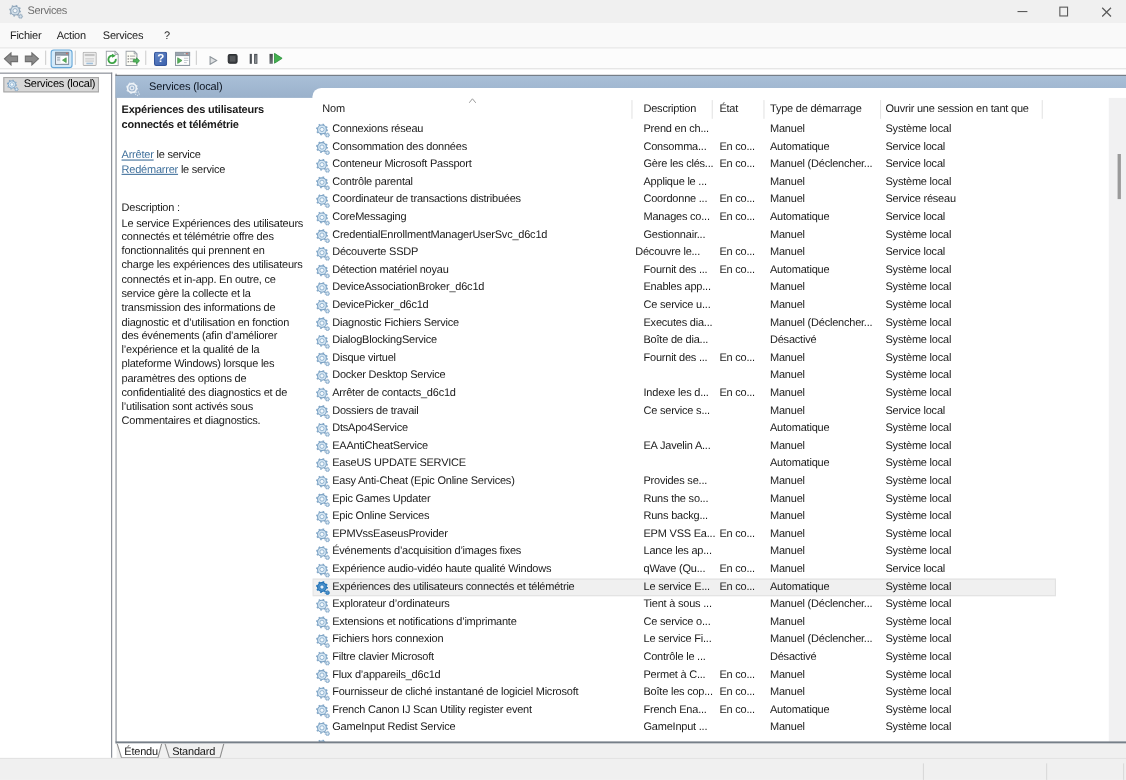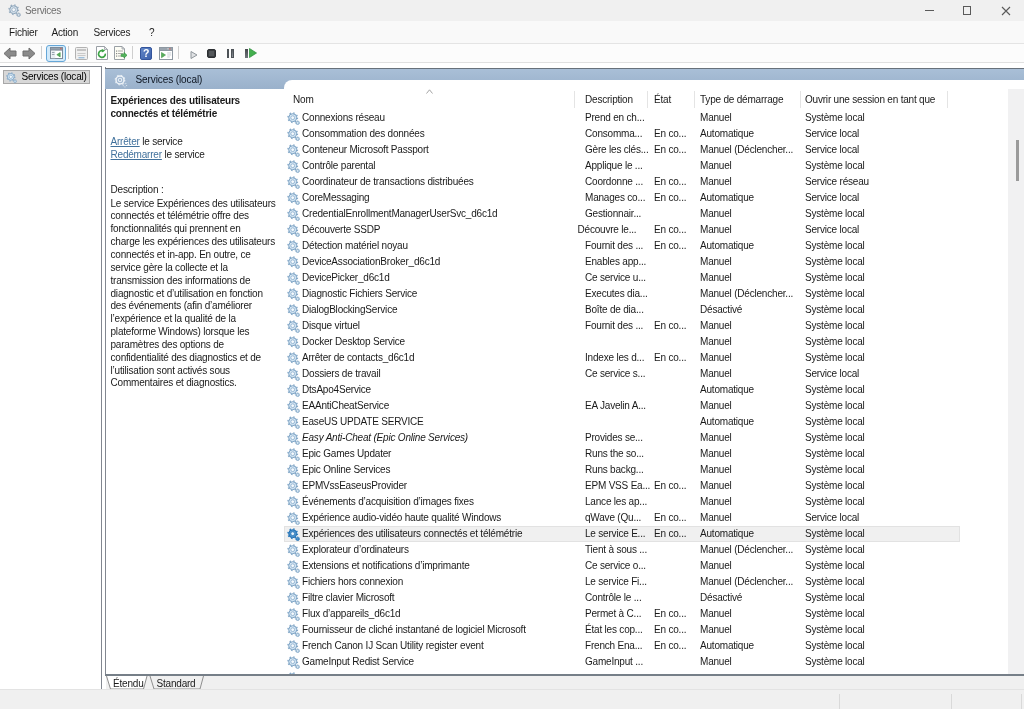--- a/index.html
+++ b/index.html
@@ -383,21 +383,21 @@
     <div class="t" style="left:18.5px;top:336px;">EaseUS UPDATE SERVICE</div>
     <div class="t" style="left:416.5px;top:336px;">Automatique</div>
     <div class="t" style="left:521.5px;top:336px;">Système local</div>
     <svg style="position:absolute;left:3.0px;top:351.5px" width="13" height="13" viewBox="0 0 13 13">
       <circle cx="5.7" cy="5.7" r="4.7" fill="none" stroke="#86a9c8" stroke-width="1.5" stroke-dasharray="1.45 2.24"></circle>
       <circle cx="5.7" cy="5.7" r="4.0" fill="#d6e7f4" stroke="#7ba2c4" stroke-width="1.0"></circle>
       <circle cx="5.7" cy="5.7" r="1.9" fill="#f3f9fd" stroke="#7ba2c4" stroke-width="0.7"></circle>
       <circle cx="10.7" cy="10.9" r="1.5" fill="#d6e7f4" stroke="#7ba2c4" stroke-width="0.8"></circle>
       <circle cx="10.7" cy="10.9" r="2.1" fill="none" stroke="#86a9c8" stroke-width="0.8" stroke-dasharray="0.7 0.95"></circle>
     </svg>
-    <div class="t" style="left:18.5px;top:352px;font-style:italic;">Easy Anti-Cheat (Epic Online Services)</div>
+    <div class="t" style="left:18.5px;top:352px;">Easy Anti-Cheat (Epic Online Services)</div>
     <div class="t" style="left:301.5px;top:352px;">Provides se...</div>
     <div class="t" style="left:416.5px;top:352px;">Manuel</div>
     <div class="t" style="left:521.5px;top:352px;">Système local</div>
     <svg style="position:absolute;left:3.0px;top:367.5px" width="13" height="13" viewBox="0 0 13 13">
       <circle cx="5.7" cy="5.7" r="4.7" fill="none" stroke="#86a9c8" stroke-width="1.5" stroke-dasharray="1.45 2.24"></circle>
       <circle cx="5.7" cy="5.7" r="4.0" fill="#d6e7f4" stroke="#7ba2c4" stroke-width="1.0"></circle>
       <circle cx="5.7" cy="5.7" r="1.9" fill="#f3f9fd" stroke="#7ba2c4" stroke-width="0.7"></circle>
       <circle cx="10.7" cy="10.9" r="1.5" fill="#d6e7f4" stroke="#7ba2c4" stroke-width="0.8"></circle>
       <circle cx="10.7" cy="10.9" r="2.1" fill="none" stroke="#86a9c8" stroke-width="0.8" stroke-dasharray="0.7 0.95"></circle>
     </svg>
@@ -520,21 +520,21 @@
     <div class="t" style="left:416.5px;top:528px;">Manuel</div>
     <div class="t" style="left:521.5px;top:528px;">Système local</div>
     <svg style="position:absolute;left:3.0px;top:543.5px" width="13" height="13" viewBox="0 0 13 13">
       <circle cx="5.7" cy="5.7" r="4.7" fill="none" stroke="#86a9c8" stroke-width="1.5" stroke-dasharray="1.45 2.24"></circle>
       <circle cx="5.7" cy="5.7" r="4.0" fill="#d6e7f4" stroke="#7ba2c4" stroke-width="1.0"></circle>
       <circle cx="5.7" cy="5.7" r="1.9" fill="#f3f9fd" stroke="#7ba2c4" stroke-width="0.7"></circle>
       <circle cx="10.7" cy="10.9" r="1.5" fill="#d6e7f4" stroke="#7ba2c4" stroke-width="0.8"></circle>
       <circle cx="10.7" cy="10.9" r="2.1" fill="none" stroke="#86a9c8" stroke-width="0.8" stroke-dasharray="0.7 0.95"></circle>
     </svg>
     <div class="t" style="left:18.5px;top:544px;">Fournisseur de cliché instantané de logiciel Microsoft</div>
-    <div class="t" style="left:301.5px;top:544px;">État les cop...</div>
+    <div class="t" style="left:301.5px;top:544px;">Boîte les cop...</div>
     <div class="t" style="left:370.5px;top:544px;">En co...</div>
     <div class="t" style="left:416.5px;top:544px;">Manuel</div>
     <div class="t" style="left:521.5px;top:544px;">Système local</div>
     <svg style="position:absolute;left:3.0px;top:559.5px" width="13" height="13" viewBox="0 0 13 13">
       <circle cx="5.7" cy="5.7" r="4.7" fill="none" stroke="#86a9c8" stroke-width="1.5" stroke-dasharray="1.45 2.24"></circle>
       <circle cx="5.7" cy="5.7" r="4.0" fill="#d6e7f4" stroke="#7ba2c4" stroke-width="1.0"></circle>
       <circle cx="5.7" cy="5.7" r="1.9" fill="#f3f9fd" stroke="#7ba2c4" stroke-width="0.7"></circle>
       <circle cx="10.7" cy="10.9" r="1.5" fill="#d6e7f4" stroke="#7ba2c4" stroke-width="0.8"></circle>
       <circle cx="10.7" cy="10.9" r="2.1" fill="none" stroke="#86a9c8" stroke-width="0.8" stroke-dasharray="0.7 0.95"></circle>
     </svg>

